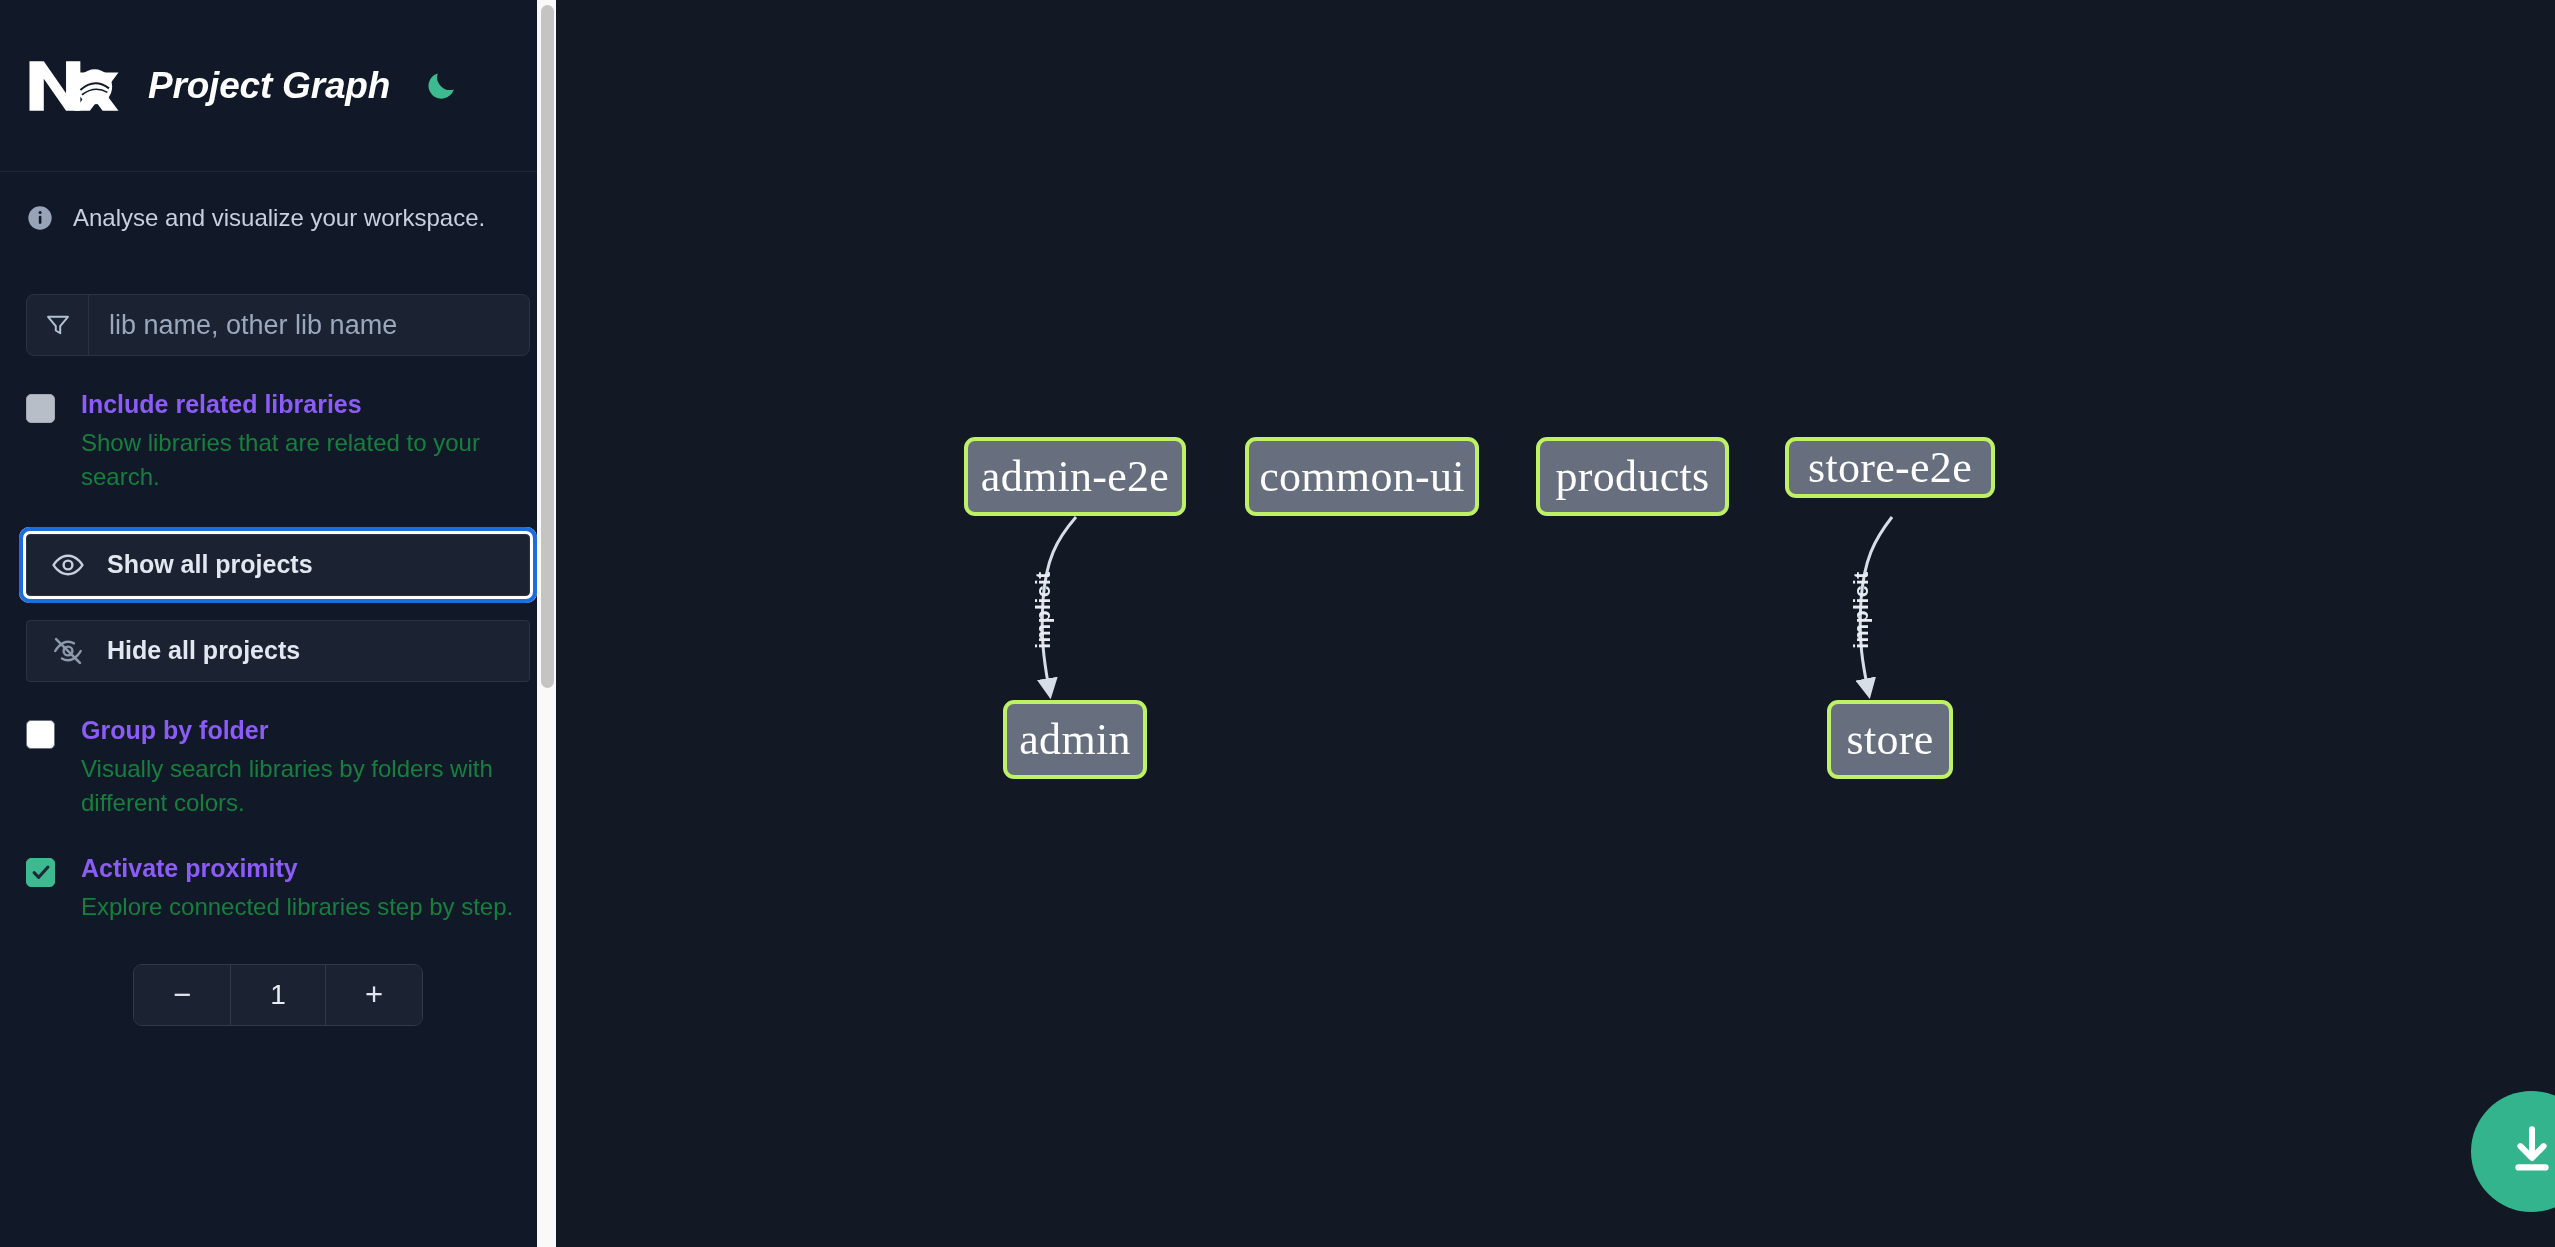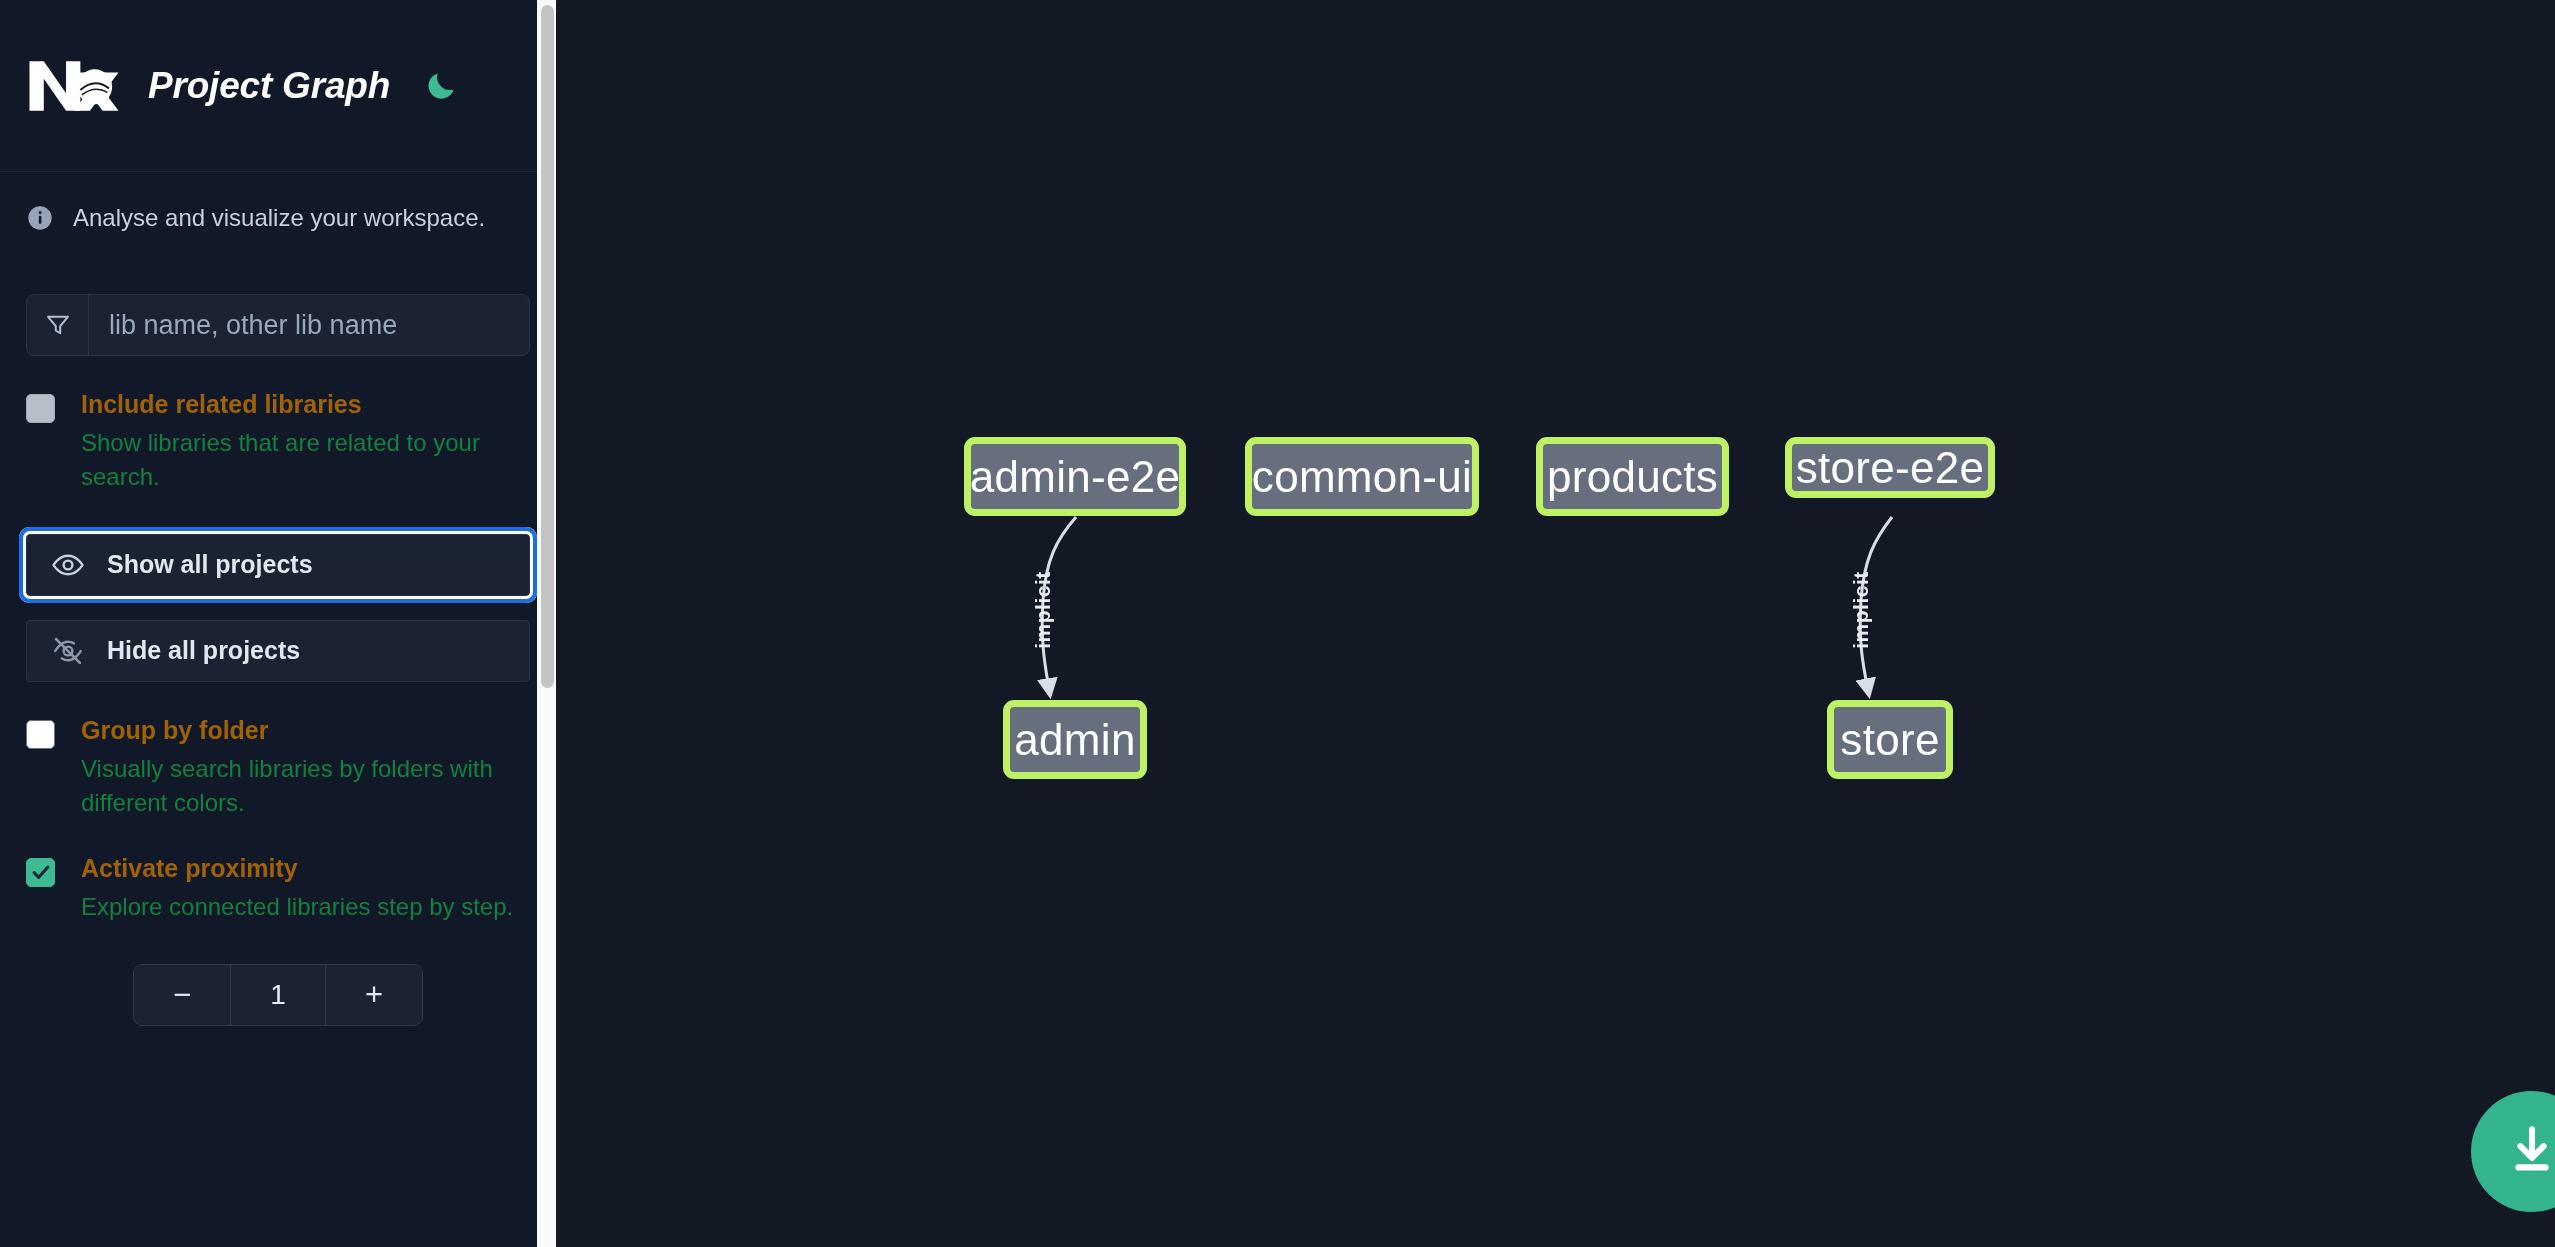--- a/index.html
+++ b/index.html
@@ -78,21 +78,21 @@
     width: 29px; height: 29px; flex: 0 0 29px;
     border-radius: 5px; margin-top: 4px;
     display: flex; align-items: center; justify-content: center;
     cursor: pointer;
   }
   .cb.disabled { background: #b8bec7; border: 1px solid #a3aab4; }
   .cb.unchecked { background: #ffffff; border: 1px solid #6b7280; }
   .cb.checked   { background: #3dba8f; border: 1px solid #3dba8f; }
   .cb .tick { width: 22px; height: 22px; }
   .check-texts { margin-left: 26px; }
-  .check-label { font-size: 25px; font-weight: 700; color: #a16207; line-height: 1.15; }
+  .check-label { font-size: 25px; font-weight: 700; color: #8b5cf6; line-height: 1.15; }
   .check-desc  { font-size: 24px; color: #15803d; line-height: 1.42; margin-top: 7px; max-width: 450px; }
 
   
   .btn-group { margin-top: 40px; }
   .act-btn {
     position: relative;
     width: 100%; height: 62px;
     background: #1b2333;
     border: 1px solid #2a3345;
     border-radius: 4px;
@@ -145,28 +145,29 @@
   
   .canvas {
     position: relative;
     flex: 1; height: 1247px;
     background: #131825;
     overflow: hidden;
   }
   .node {
     position: absolute;
     background: #676f7e;
-    border: 7px solid #bef264;
+    border: 4px solid #bef264;
     border-radius: 11px;
     display: flex; align-items: center; justify-content: center;
     color: #ffffff;
     font-size: 44px;
     letter-spacing: 0.3px;
     cursor: pointer;
     white-space: nowrap;
+    font-family: Liberation Serif, serif;
   }
   .edge-layer { position: absolute; inset: 0; pointer-events: none; }
   .edge-label {
     position: absolute;
     color: #e9edf2; font-size: 21px; font-weight: 700;
     transform: rotate(-90deg); transform-origin: center center;
     white-space: nowrap;
     letter-spacing: 0.5px;
   }
 

